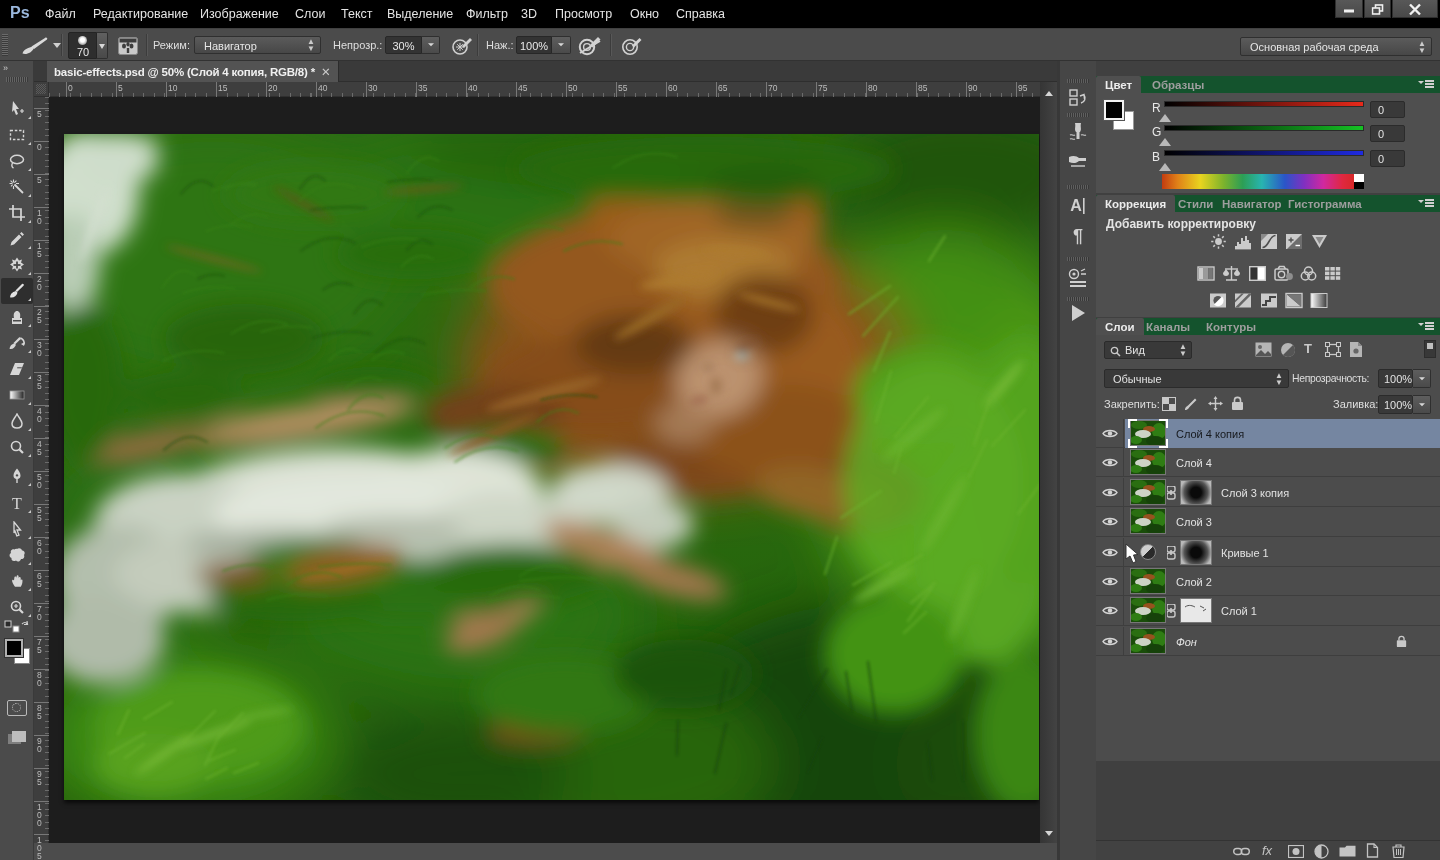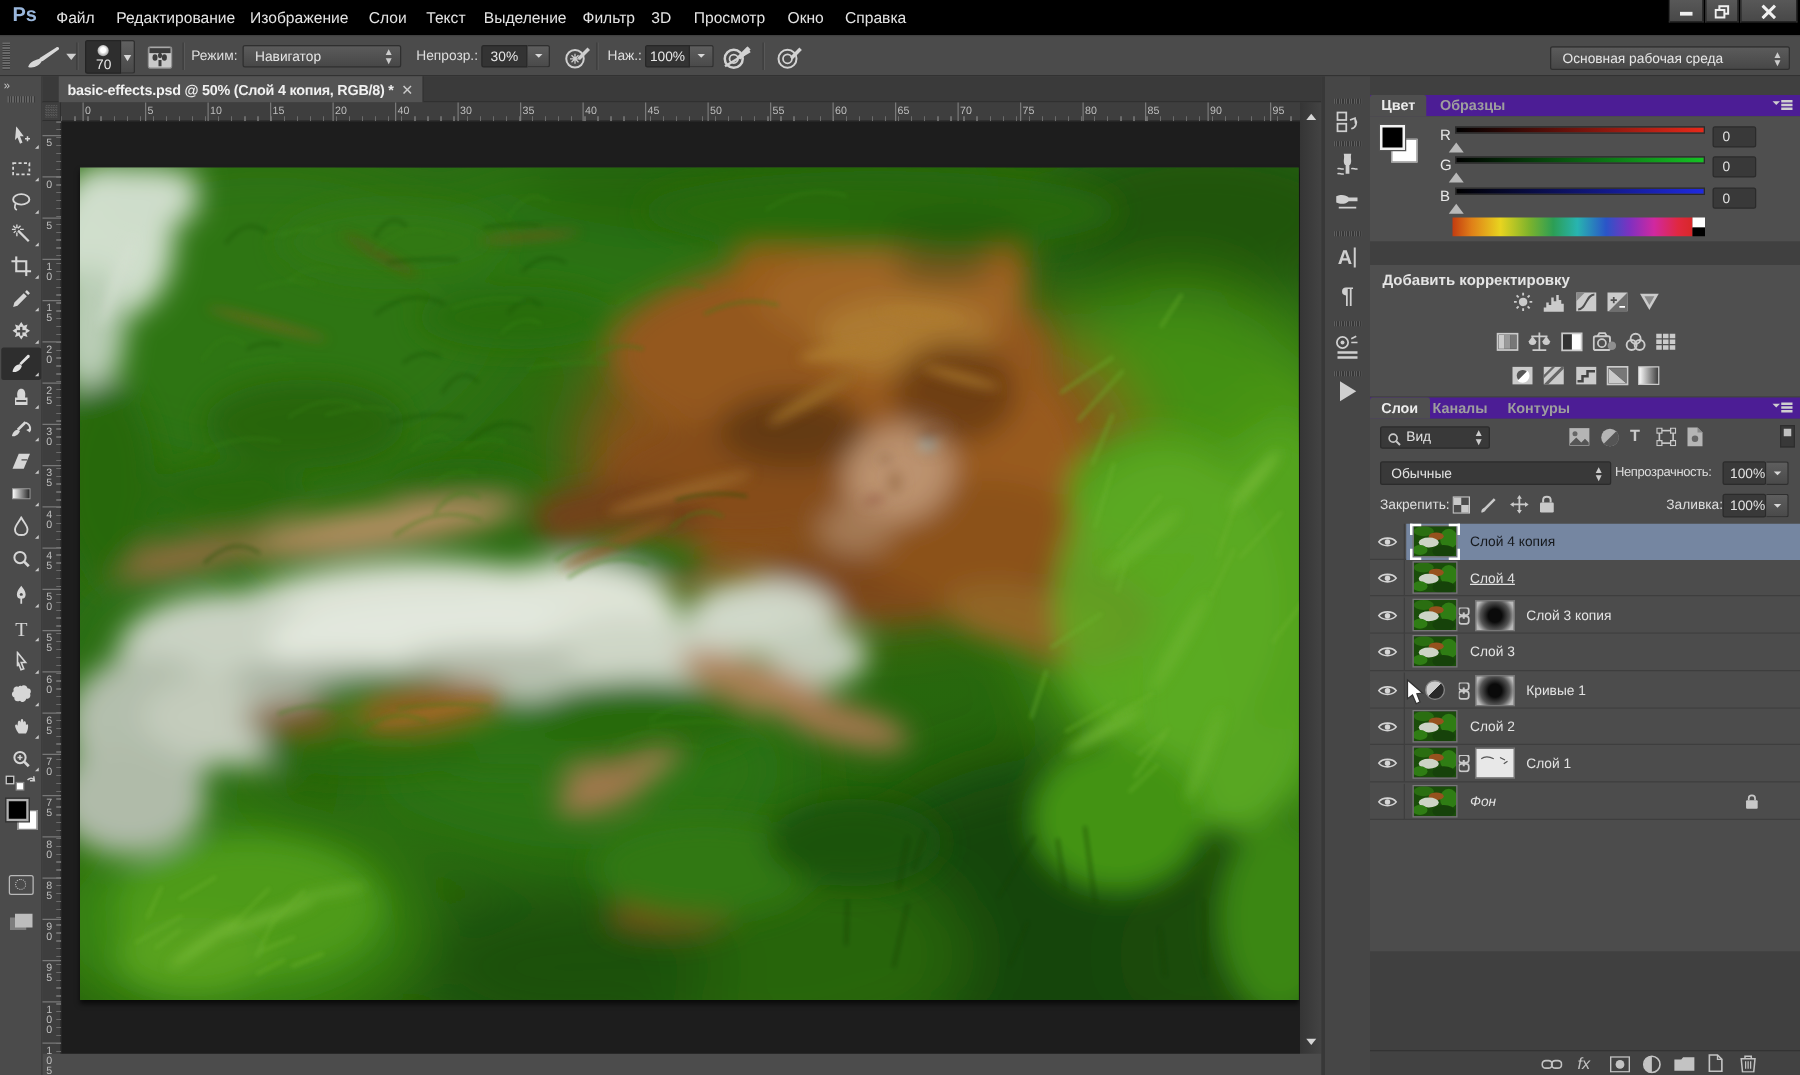--- a/index.html
+++ b/index.html
@@ -39,21 +39,21 @@
 #vscroll{left:1040px;top:82px;width:17px;height:761px;background:linear-gradient(to right,#353535,#434343)}
 #statusbar{left:34px;top:843px;width:1023px;height:17px;background:#424242;color:#d6d6d6;font-size:11px}
 #appdiv{left:1057px;top:61px;width:3px;height:799px;background:#383838}
 
 #gutter{left:1060px;top:61px;width:36px;height:799px;background:#464646}
 .gico{position:absolute;left:50%;transform:translateX(-50%)}
 .ggrip{position:absolute;left:7px;width:22px;height:4px;background:repeating-linear-gradient(to right,#5f5f5f 0 1px,#383838 1px 2px)}
 #dock{left:1096px;top:61px;width:344px;height:799px;background:#404040}
 #dockhead{left:1060px;top:61px;width:380px;height:15px;background:#3c3c3c;border-bottom:1px solid #333}
 .panel{position:absolute;left:0;width:344px;background:#4f4f4f}
-.tabrow{position:absolute;left:0;width:344px;height:17px;background:#4c1d95}
+.tabrow{position:absolute;left:0;width:344px;height:17px;background:#14532d}
 .tab{position:absolute;top:0;height:17px;font-size:11.5px;font-weight:bold;color:#9e9e9e;padding:3px 9px 0 9px}
 .tab.on{background:#4f4f4f;color:#ececec;border-radius:2px 2px 0 0}
 .pmenu{position:absolute;right:6px;top:4px;width:16px;height:9px}
 .pmenu:before{content:"";position:absolute;left:0;top:1px;border:3.5px solid transparent;border-top-color:#cfcfcf}
 .pmenu:after{content:"";position:absolute;right:0;top:0;width:9px;height:1.5px;background:#cfcfcf;box-shadow:0 3px 0 #cfcfcf,0 6px 0 #cfcfcf}
 .ffield{position:absolute;background:#393939;border:1px solid #2b2b2b;border-radius:2px;color:#e2e2e2;font-size:11px}
 .icon{position:absolute}
 
 .lrow{position:absolute;left:0;width:344px;height:29px;border-bottom:1px solid #3e3e3e;background:#4c4c4c}
 .lrow .eye{position:absolute;left:0;top:0;width:28px;height:29px;border-right:1px solid #3e3e3e}
@@ -643,20 +643,27 @@
   <div class="ffield" style="left:274px;top:32px;width:35px;height:17px;padding:2px 0 0 7px">0</div>
   <div class="abs" style="left:56px;top:57px;font-size:12px;color:#e8e8e8">B</div>
   <div class="abs" style="left:68px;top:57px;width:200px;height:6px;background:linear-gradient(90deg,#000,#1f2ae0);border:1px solid #2a2a2a"></div>
   <div class="abs" style="left:63px;top:64px;width:0;height:0;border:6px solid transparent;border-bottom:8px solid #b9b9b9"></div>
   <div class="ffield" style="left:274px;top:57px;width:35px;height:17px;padding:2px 0 0 7px">0</div>
   <div class="abs" style="left:66px;top:81px;width:192px;height:15px;background:linear-gradient(90deg,#c33c10,#e08018 8%,#e8d41f 20%,#7db32c 32%,#2c9e55 42%,#28b4b0 52%,#2a55c8 64%,#8030c0 74%,#d028a0 84%,#e02840 94%,#d82828)"></div>
   <div class="abs" style="left:258px;top:81px;width:10px;height:7.5px;background:#fff"></div>
   <div class="abs" style="left:258px;top:88.5px;width:10px;height:7.5px;background:#000"></div>
  </div>
 
+ <div class="tabrow" style="top:134px">
+        <div class="tab on" style="left:0">Коррекция</div>
+        <div class="tab" style="left:73px">Стили</div>
+        <div class="tab" style="left:117px">Навигатор</div>
+        <div class="tab" style="left:183px">Гистограмма</div>
+        <div class="pmenu"></div>
+      </div>
  <div class="panel" style="top:151px;height:105px">
   <div class="abs" style="left:10px;top:5px;font-size:12px;font-weight:bold;color:#e4e4e4">Добавить корректировку</div>
   <div class="abs" id="adjr1" style="top:21px">
           <div class="icon" style="left:113px;top:0"><svg width="19" height="17" viewBox="0 0 19 17">
               <circle cx="9.5" cy="8.5" r="3.4" fill="#cbcbcb"></circle>
               <g stroke="#cbcbcb" stroke-width="1.5">
                 <path d="M9.5 1.2 V3.4 M9.5 13.6 V15.8 M2.2 8.5 H4.4 M14.6 8.5 H16.8 M4.3 3.3 L5.9 4.9 M13.1 12.1 L14.7 13.7 M14.7 3.3 L13.1 4.9 M5.9 12.1 L4.3 13.7"></path>
               </g>
             </svg></div>
           <div class="icon" style="left:138px;top:0"><svg width="19" height="17" viewBox="0 0 19 17">
@@ -862,21 +869,21 @@
           </div>
           <div class="lrow" style="top:113.4px;height:29px">
             <div class="eye">
               <svg style="position:absolute;left:6px;top:9px" width="16" height="11" viewBox="0 0 16 11">
                 <use href="#eyeg"></use>
               </svg>
             </div>
             <svg class="lthumb" style="left:35px" width="34" height="24" viewBox="0 0 34 24">
               <use href="#lth"></use>
             </svg>
-            <div class="name" style="left:80px;text-decoration:underline;">Слой 4</div>
+            <div class="name" style="left:80px;">Слой 4</div>
           </div>
           <div class="lrow" style="top:142.8px;height:29px">
             <div class="eye">
               <svg style="position:absolute;left:6px;top:9px" width="16" height="11" viewBox="0 0 16 11">
                 <use href="#eyeg"></use>
               </svg>
             </div>
             <svg class="lthumb" style="left:35px" width="34" height="24" viewBox="0 0 34 24">
               <use href="#lth"></use>
             </svg>

